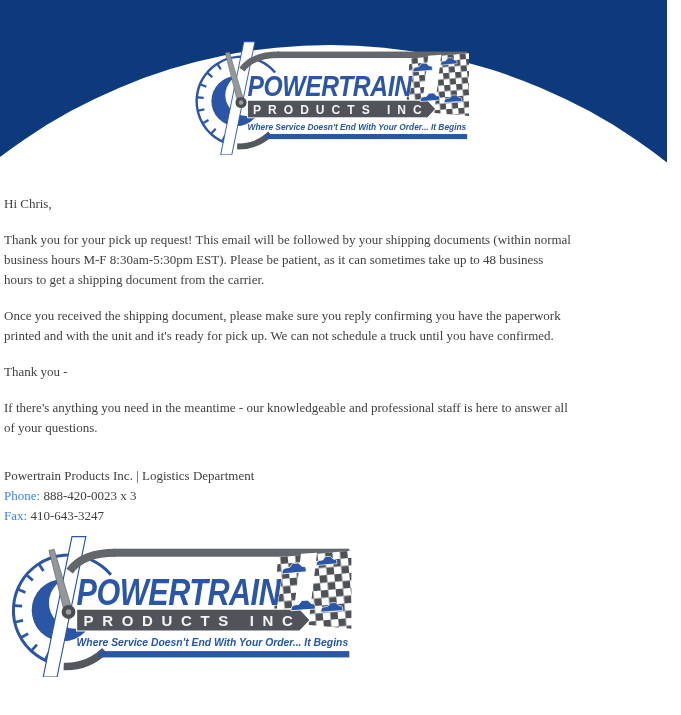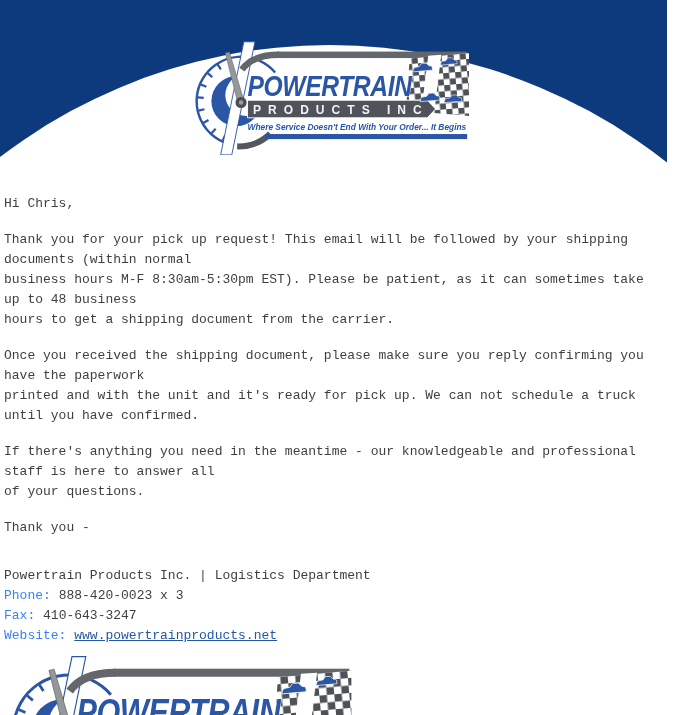--- a/index.html
+++ b/index.html
@@ -1,18 +1,18 @@
 <!DOCTYPE html>
 <html><head>
 <meta charset="utf-8">
 <style>
   html,body{margin:0;padding:0;background:#ffffff;}
   .page{
     position:relative;width:681px;height:715px;overflow:hidden;background:#fff;
-    font-family:Liberation Mono, monospace;
+    font-family:Liberation Serif, serif;
   }
   
   .banner{position:relative;width:667px;height:170px;background:#0d3a7d;overflow:hidden;}
   .banner-arch{position:absolute;left:-220px;top:45px;width:1100px;height:1120px;
     border-radius:50%;background:#ffffff;}
   .banner-logo{position:absolute;left:191px;top:38px;width:278px;height:117px;}
   
   .content{padding:24px 6px 0 4px;color:#3f3f3f;font-size:13px;line-height:20px;width:672px;box-sizing:border-box;}
   .content p{margin:16px 0 0 0;white-space:pre-line;}
   .content p.greeting{margin-top:0;}
@@ -95,38 +95,34 @@
     </svg>
   </div>
 
   <div class="content">
     <p class="greeting">Hi Chris,</p>
     <p>Thank you for your pick up request! This email will be followed by your shipping documents (within normal
 business hours M-F 8:30am-5:30pm EST). Please be patient, as it can sometimes take up to 48 business
 hours to get a shipping document from the carrier.</p>
     <p>Once you received the shipping document, please make sure you reply confirming you have the paperwork
 printed and with the unit and it's ready for pick up. We can not schedule a truck until you have confirmed.</p>
+    <p>Thank you -</p>
     <p>If there's anything you need in the meantime - our knowledgeable and professional staff is here to answer all
 of your questions.</p>
-    <p>Thank you -</p>
 
     <div class="signature">
       <div class="sig-line">Powertrain Products Inc. | Logistics Department</div>
       <div class="sig-line">
         <span class="lbl">Phone:</span>
         <span>888-420-0023 x 3</span>
       </div>
       <div class="sig-line">
         <span class="lbl">Fax:</span>
         <span>410-643-3247</span>
       </div>
-      <div class="sig-line">
-        <span class="lbl">Website:</span>
-        <a class="link">www.powertrainproducts.net</a>
-      </div>
     </div>
 
     <svg class="footer-logo" viewBox="0 0 300 126">
       <use href="#pp-logo"></use>
     </svg>
   </div>
 
 </div>
 
 </body></html>

